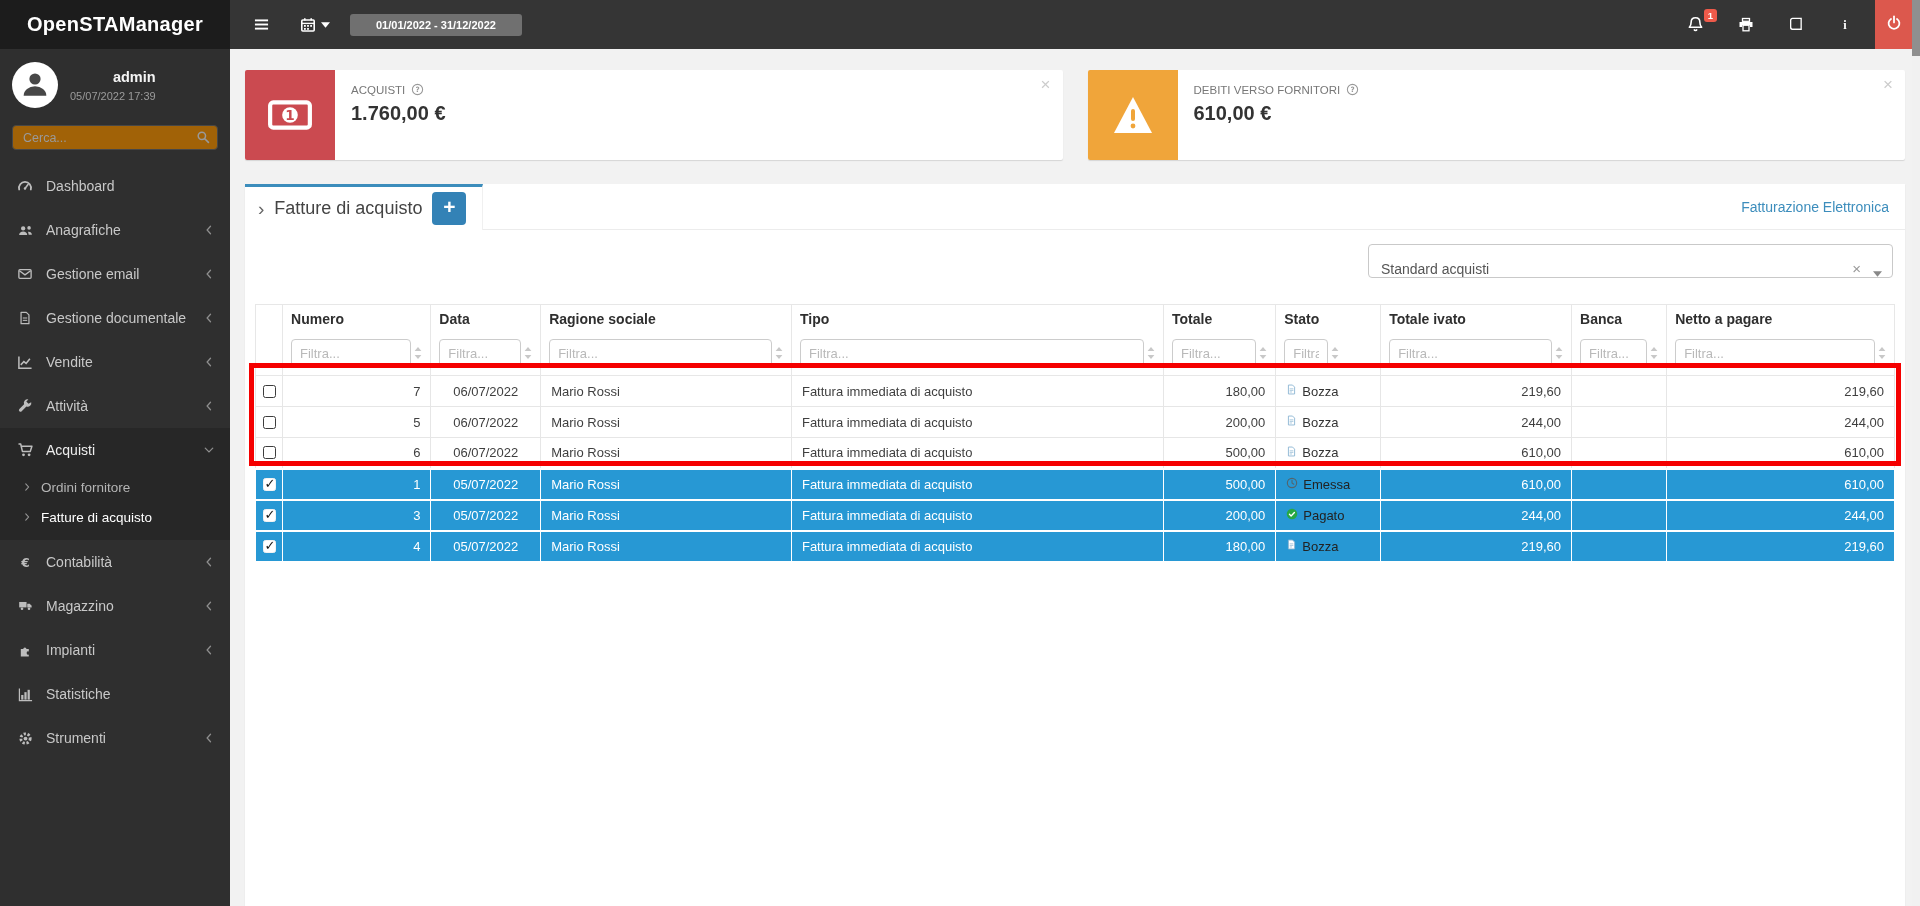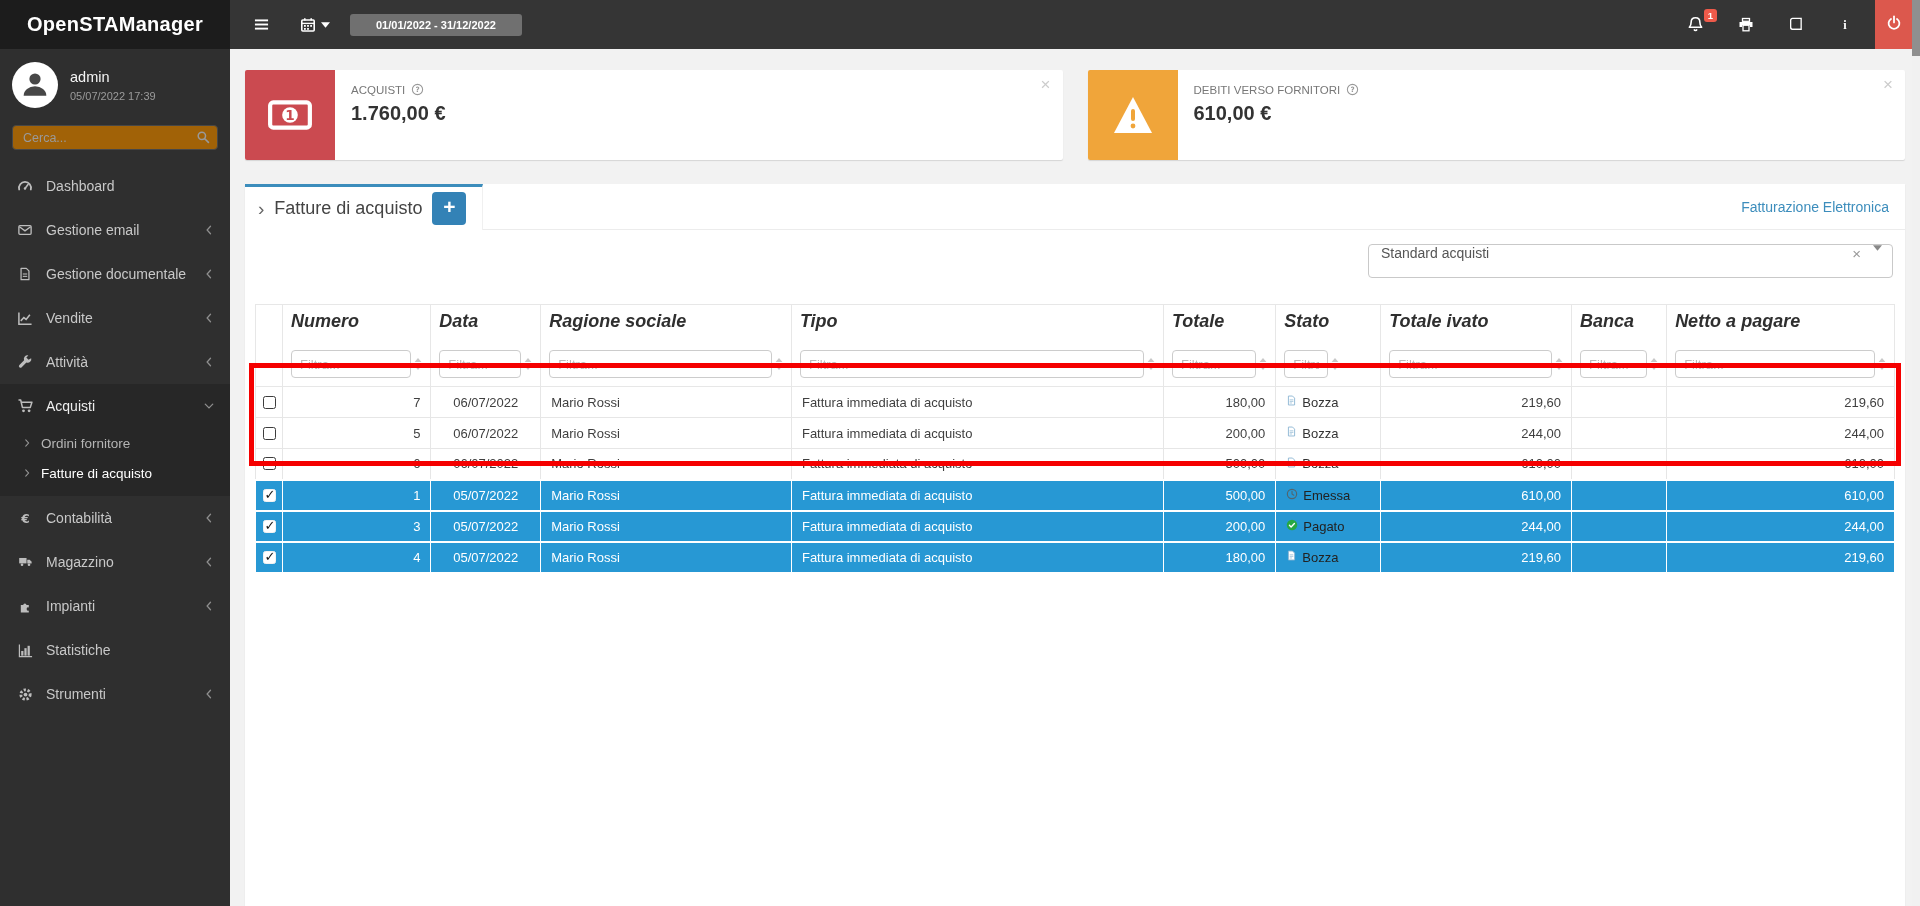--- a/index.html
+++ b/index.html
@@ -27,21 +27,21 @@
 
   
   .body-row{flex:1;display:flex;min-height:0;}
 
   
   .sidebar{width:230px;flex:none;background:#2f2f2f;overflow:hidden;color:#c8c8c8;}
   .user-panel{display:flex;align-items:center;padding:13px 12px 11px;}
   .avatar{width:46px;height:46px;border-radius:50%;background:#fff;display:flex;align-items:center;
     justify-content:center;flex:none;}
   .user-meta{margin-left:12px;}
-  .user-name{color:#f4f4f4;font-size:14.5px;font-weight:normal;}
+  .user-name{color:#f4f4f4;font-size:14.5px;font-weight:bold;text-align:right;}
   .user-date{color:#9b9b9b;font-size:11px;margin-top:5px;}
   .search-wrap{margin:6px 12px 14px;position:relative;}
   .search-wrap input{width:100%;height:25px;background:#a16207;border:1px solid #474747;border-radius:4px;
     color:#ccc;font-size:12.5px;padding:0 28px 0 10px;outline:none;font-family:inherit;}
   .search-wrap input::placeholder{color:#9a9a9a;}
   .search-ico{position:absolute;right:8px;top:5px;color:#9a9a9a;background:none;border:none;padding:0;cursor:pointer;}
   .menu{list-style:none;margin:8px 0 0;padding:0;font-size:14px;}
   .mi-item{display:flex;align-items:center;height:44px;padding:0 15px;cursor:pointer;color:#c8c8c8;}
   .mi-ico{width:20px;margin-right:11px;display:flex;justify-content:center;color:#bdbdbd;flex:none;}
   .mi-chev{margin-left:auto;color:#8f8f8f;display:flex;}
@@ -76,32 +76,32 @@
     color:#444;cursor:pointer;}
   .tab-caret::before{content:'›';color:#666;font-size:19px;}
   .add-btn{width:34px;height:33px;background:#3382b6;color:#fff;border:none;border-radius:4px;
     font-size:21px;font-weight:bold;display:flex;align-items:center;justify-content:center;
     cursor:pointer;line-height:0;padding:0 0 3px;}
   .fe-link{margin-left:auto;align-self:center;color:#3c8dbc;font-size:14px;padding-right:16px;
     cursor:pointer;text-decoration:none;}
   .widget-body{padding:14px 4px 0;}
   .select-row{display:flex;justify-content:flex-end;padding-right:8px;}
   .select{width:525px;height:34px;border:1px solid #c9c9c9;border-radius:4px;display:flex;
-    align-items:flex-start;padding:0 10px 0 12px;font-size:14px;color:#555;background:#fff;cursor:pointer;}
+    align-items:flex-end;padding:0 10px 0 12px;font-size:14px;color:#555;background:#fff;cursor:pointer;}
   .sel-clear{margin-left:auto;color:#999;font-size:15px;padding:0 12px;cursor:pointer;}
   .sel-clear::before{content:'×';}
   .sel-caret{color:#888;display:flex;cursor:pointer;}
 
   
   .table-wrap{margin:26px 6px 0;position:relative;}
   table.dtable{width:100%;border-collapse:collapse;table-layout:fixed;}
   .dtable th{background:#fff;border:1px solid #e7e7e7;padding:6px 8px 8px;vertical-align:top;
     text-align:left;}
-  .th-title{font-weight:bold;font-size:18px;color:#2f2f2f;margin-bottom:18px;cursor:pointer;
-    white-space:nowrap;overflow:hidden;font-style:italic;}
+  .th-title{font-weight:bold;font-size:14px;color:#2f2f2f;margin-bottom:12px;cursor:pointer;
+    white-space:nowrap;overflow:hidden;}
   .th-filter{display:flex;align-items:center;gap:3px;}
   .th-filter input{height:28px;border:1px solid #ccc;border-radius:4px;padding:0 8px;font-size:13px;
     color:#555;width:100%;outline:none;font-family:inherit;min-width:0;}
   .th-filter input::placeholder{color:#b9b9b9;}
   .col-stato .th-filter input{width:44px;flex:none;}
   .sortctl{flex:none;line-height:0;cursor:pointer;}
   .dtable td{border:1px solid #e6e6e6;font-size:13px;color:#3f3f3f;padding:6.5px 10px;height:31px;
     white-space:nowrap;overflow:hidden;background:#fff;}
   td.r{text-align:right;} td.c{text-align:center;}
   tr.selected td{background:#2798d4;color:#fff;border-color:rgba(255,255,255,.6);
@@ -234,20 +234,38 @@
               <svg viewBox="0 0 16 16" width="16" height="16">
                 <path d="M2.2 11.5a6 6 0 1 1 11.6 0" fill="none" stroke="currentColor" stroke-width="1.8" stroke-linecap="round"></path>
                 <line x1="8" y1="10.5" x2="11" y2="6.5" stroke="currentColor" stroke-width="1.6" stroke-linecap="round"></line>
                 <circle cx="8" cy="10.5" r="1.2" fill="currentColor"></circle>
               </svg>
             </span>
             <span>Dashboard</span>
           </li>
           <li class="mi-item">
             <span class="mi-ico">
+              <svg viewBox="0 0 16 16" width="17" height="15">
+                <g fill="currentColor">
+                  <circle cx="5.5" cy="5.8" r="2.3"></circle>
+                  <path d="M1.2 12.8c0-2.3 1.9-3.8 4.3-3.8s4.3 1.5 4.3 3.8z"></path>
+                  <circle cx="11.8" cy="5.2" r="1.9"></circle>
+                  <path d="M10.7 9.4c2.1-.4 4.1 1 4.1 3.1h-3.4z"></path>
+                </g>
+              </svg>
+            </span>
+            <span>Anagrafiche</span>
+            <span class="mi-chev">
+              <svg viewBox="0 0 16 16" width="12" height="12">
+                <path d="M10 3 5.5 8 10 13" fill="none" stroke="currentColor" stroke-width="1.7" stroke-linecap="round"></path>
+              </svg>
+            </span>
+          </li>
+          <li class="mi-item">
+            <span class="mi-ico">
               <svg viewBox="0 0 16 16" width="16" height="14">
                 <rect x="1" y="3" width="14" height="10" rx="1.2" fill="none" stroke="currentColor" stroke-width="1.5"></rect>
                 <path d="M1.6 4.2 8 9l6.4-4.8" fill="none" stroke="currentColor" stroke-width="1.5"></path>
               </svg>
             </span>
             <span>Gestione email</span>
             <span class="mi-chev">
               <svg viewBox="0 0 16 16" width="12" height="12">
                 <path d="M10 3 5.5 8 10 13" fill="none" stroke="currentColor" stroke-width="1.7" stroke-linecap="round"></path>
               </svg>

